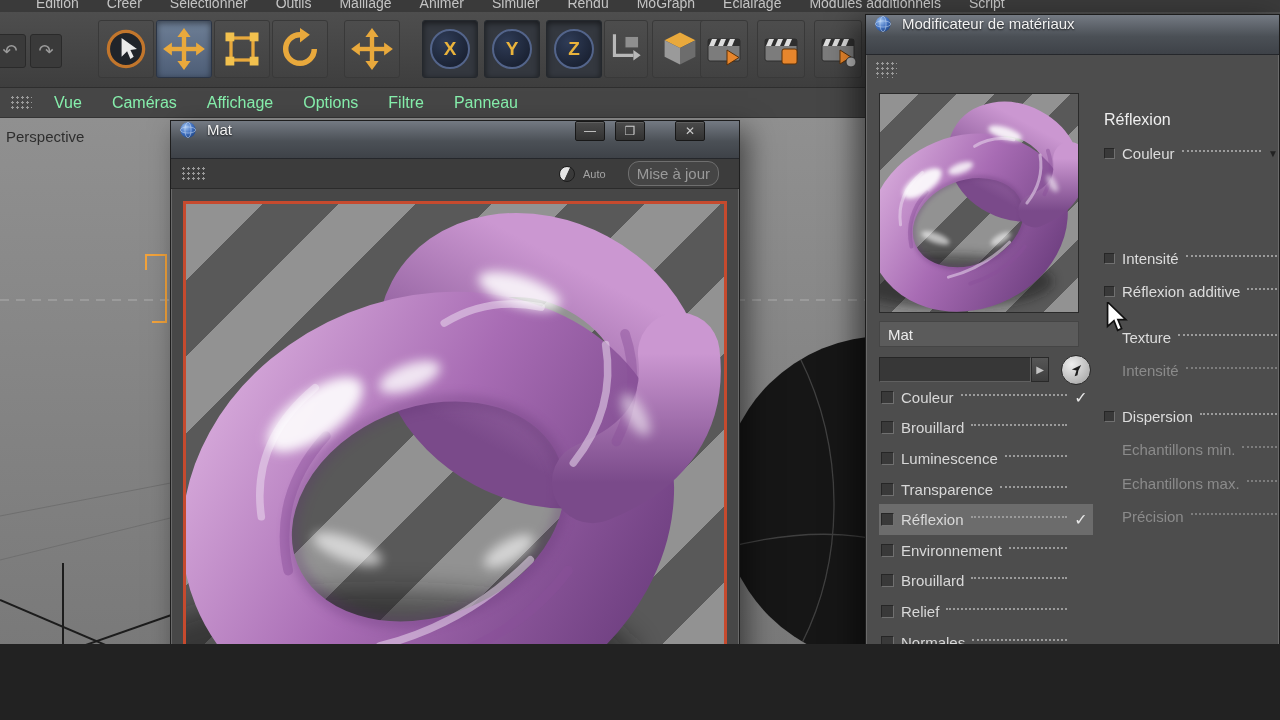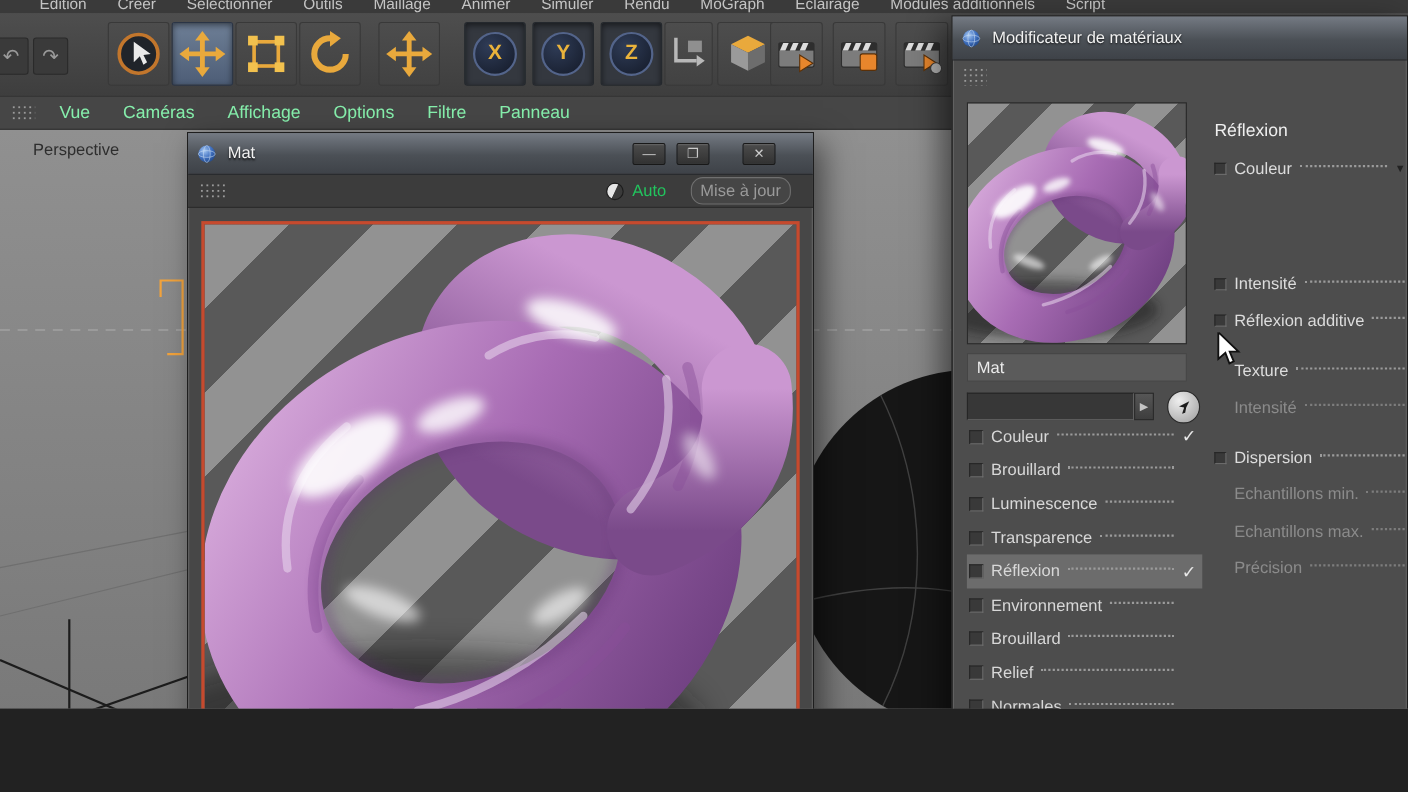--- a/index.html
+++ b/index.html
@@ -25,38 +25,38 @@
   .b-cl1 svg,.b-cl2 svg,.b-cl3 svg{width:40px;height:40px}
 
   
   .vp-menubar{position:absolute;left:0;top:88px;width:1280px;height:30px;background:#464646;display:flex;align-items:center;border-bottom:1px solid #343434;z-index:3}
   .dots{background-image:radial-gradient(circle,#9a9a9a 1px,transparent 1.3px);background-size:5px 5px}
   .vp-handle{width:22px;height:15px;margin:0 22px 0 10px}
   .vp-menubar span{font-size:16px;color:#86efac;margin-right:30px;white-space:nowrap}
 
   
   .viewport{position:absolute;left:0;top:118px;width:1280px;height:602px;background:linear-gradient(#909090,#767676);z-index:1}
-  .vp-label{position:absolute;left:30px;top:10px;font-size:15px;color:#2e2e2e;z-index:2}
+  .vp-label{position:absolute;left:6px;top:10px;font-size:15px;color:#2e2e2e;z-index:2}
   .vp-canvas{position:absolute;left:0;top:0;width:1280px;height:602px}
 
   
-  .titlebar{height:38px;display:flex;align-items:center;background:linear-gradient(#747a83,#4b5056 55%,#3e4248);border-bottom:1px solid #25272b;padding:0 8px}
+  .titlebar{height:38px;display:flex;align-items:flex-start;background:linear-gradient(#747a83,#4b5056 55%,#3e4248);border-bottom:1px solid #25272b;padding:0 8px}
   .titlebar .globe{width:18px;height:18px;margin-right:10px;flex:none}
   .titlebar .title{color:#f2f2f2;font-size:15px;text-shadow:0 1px 2px rgba(0,0,0,.8);white-space:nowrap}
   .win-btns{margin-left:auto;display:flex;gap:10px;align-items:center}
   .win-btn{width:30px;height:20px;background:linear-gradient(#4b4b4b,#323232);border:1px solid #181818;box-shadow:inset 0 1px 0 #606060;color:#ccc;font-size:12px;line-height:1;display:flex;align-items:center;justify-content:center;border-radius:2px}
   .win-btn.close{margin-left:20px;margin-right:26px}
 
   
   .mat-window{position:absolute;left:170px;top:120px;width:570px;height:600px;background:#474747;border:1px solid #1e1e1e;box-shadow:inset 0 0 0 1px #696969,8px 10px 26px rgba(0,0,0,.5);z-index:10}
   .subbar{height:30px;background:#3c3c3c;border-bottom:1px solid #2b2b2b;display:flex;align-items:center;padding:0 10px}
   .sub-handle{width:26px;height:15px}
   .auto-wrap{margin-left:auto;display:flex;align-items:center;gap:8px}
   .auto-icon{width:16px;height:16px;border-radius:50%;border:1px solid #1c1c1c;background:linear-gradient(115deg,#e6e6e6 48%,#3a3a3a 52%)}
-  .auto-label{color:#22c55e;font-size:15px}
+  .auto-label{color:#a3a3a3;font-size:11px}
   .update-btn{margin-left:14px;margin-right:10px;padding:3px 8px;border-radius:11px;border:1px solid #6f6f6f;background:#454545;color:#9a9a9a;font-size:15px;white-space:nowrap}
   .preview{position:absolute;left:12px;right:12px;top:80px;bottom:-6px;border:3px solid #c64a2e;background:repeating-linear-gradient(135deg,#929292 0 54px,#595959 54px 108px);overflow:hidden}
   .render-svg{position:absolute;left:0;top:0;width:100%;height:100%}
 
   
   .panel{position:absolute;left:865px;top:14px;width:415px;height:706px;background:#4d4d4d;border:1px solid #1c1c1c;box-shadow:inset 0 0 0 1px #6a6a6a,-10px 8px 26px rgba(0,0,0,.5);z-index:20}
   .panel .titlebar{height:40px}
   .panel-handle{position:absolute;left:9px;top:46px;width:22px;height:17px}
   .mat-preview{position:absolute;left:13px;top:78px;width:200px;height:220px;border:1px solid #2a2a2a;background:repeating-linear-gradient(135deg,#929292 0 27px,#595959 27px 54px);overflow:hidden}
   .mat-name{position:absolute;left:13px;top:306px;width:200px;height:26px;background:#5b5b5b;color:#ececec;font-size:15px;display:flex;align-items:center;padding-left:8px;border:1px solid #454545}

